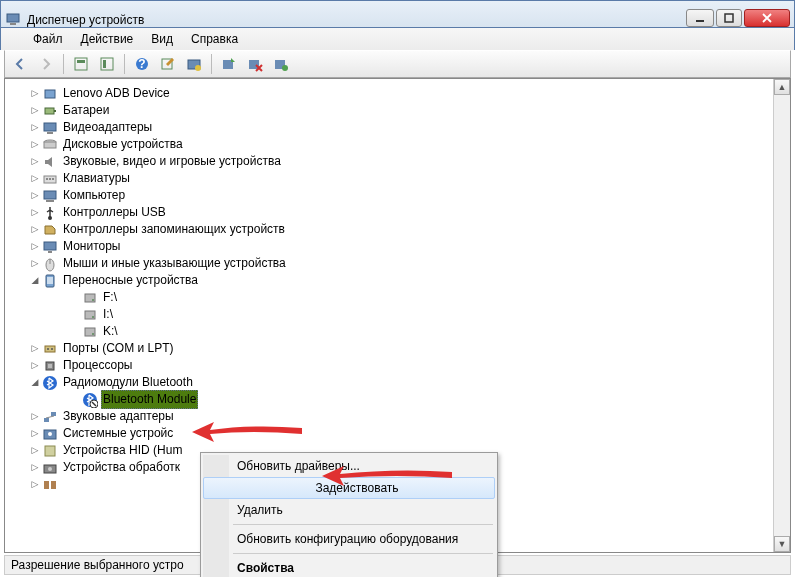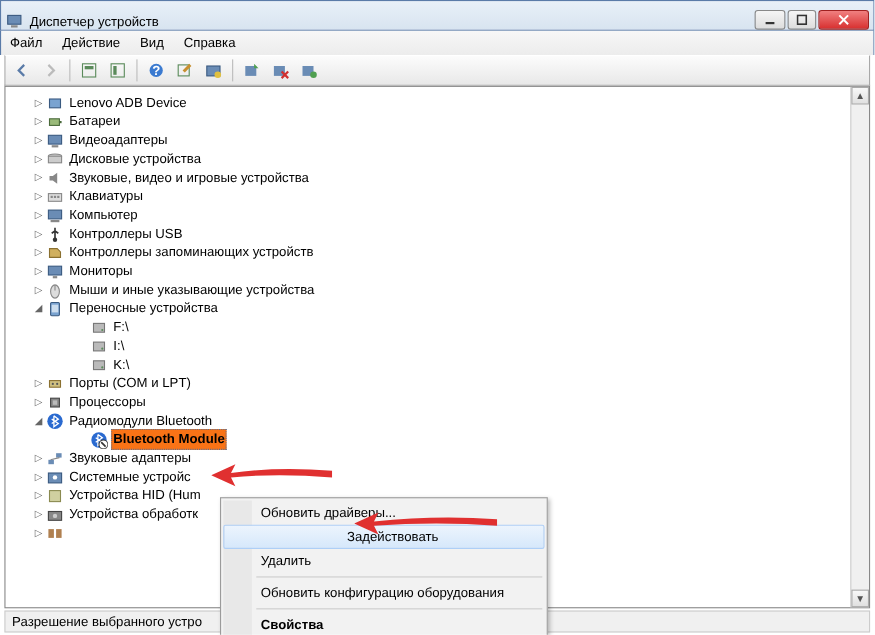--- a/index.html
+++ b/index.html
@@ -6,35 +6,35 @@
 body { width:795px; height:577px; background:#fff; overflow:hidden; position:relative; }
 
 .titlebar { height:28px; background:linear-gradient(#e8f0f8,#d8e4f0); border:1px solid #5a7ba8; display:flex; align-items:flex-end; padding:0 4px; }
 .titlebar .icon { width:16px; height:16px; margin-right:6px; display:inline-flex; align-items:center; justify-content:center; }
 .titlebar .title { flex:1; color:#000; }
 .winbtns { display:flex; gap:2px; }
 .winbtn { width:28px; height:18px; border:1px solid #888; border-radius:3px; background:linear-gradient(#f5f5f5,#ddd); display:flex; align-items:center; justify-content:center; cursor:pointer; }
 .winbtn.max { width:26px; }
 .winbtn.close { width:46px; background:linear-gradient(#f08080,#d83030); border-color:#a02020; color:#fff; }
 
-.menubar { height:22px; background:linear-gradient(#f7f7f7,#ececec); border-left:1px solid #5a7ba8; border-right:1px solid #5a7ba8; display:flex; align-items:center; padding:0 0; gap:2px;}
+.menubar { height:22px; background:linear-gradient(#f7f7f7,#ececec); border-left:1px solid #5a7ba8; border-right:1px solid #5a7ba8; display:flex; align-items:center; padding:0 24px; gap:2px;}
 .menubar .mitem { padding:2px 8px; cursor:pointer; }
 
 .toolbar { height:28px; background:linear-gradient(#fcfcfc,#e8e8e8); border:1px solid #a8a8a8; border-top:1px solid #fff; margin:0 4px; display:flex; align-items:center; padding:0 4px; gap:4px; }
 .tbtn { width:22px; height:22px; display:flex; align-items:center; justify-content:center; border:1px solid transparent; }
 .tsep { width:1px; height:20px; background:#bbb; margin:0 2px; }
 
 .client { position:absolute; top:78px; left:4px; right:4px; bottom:24px; border:1px solid #888; background:#fff; }
 .treewrap { position:absolute; top:2px; left:2px; right:18px; bottom:2px; overflow:hidden; }
 .tree { padding:4px 0 4px 4px; line-height:17px; }
 .node { display:flex; align-items:center; height:17px; white-space:nowrap; }
 .exp { width:12px; height:12px; margin-right:1px; display:flex; align-items:center; justify-content:center; color:#666; font-size:9px; cursor:pointer;}
 .ticon { width:16px; height:16px; margin-right:3px; display:inline-flex; align-items:center; justify-content:center; }
 .tlabel { padding:0 2px; cursor:default; }
-.tlabel.sel { background:#f97316; border:1px dotted #607090; padding:0 1px;font-weight:bold; }
+.tlabel.sel { background:#4d7c0f; border:1px dotted #607090; padding:0 1px; }
 .ind1 { padding-left:18px; }
 .ind3 { padding-left:58px; }
 
 .vscroll { position:absolute; top:0; right:0; width:17px; bottom:0; background:#f0f0f0; border-left:1px solid #ccc; }
 .vsbtn { width:16px; height:16px; background:linear-gradient(#f8f8f8,#e0e0e0); border:1px solid #aaa; position:absolute; display:flex; align-items:center; justify-content:center; font-size:9px; color:#555;}
 .vsbtn.up { top:0; }
 .vsbtn.dn { bottom:0; }
 
 .statusbar { position:absolute; left:4px; right:4px; bottom:2px; height:20px; background:#f0f0f0; border:1px solid #ccc; display:flex; align-items:center; padding:0 6px; }
 

